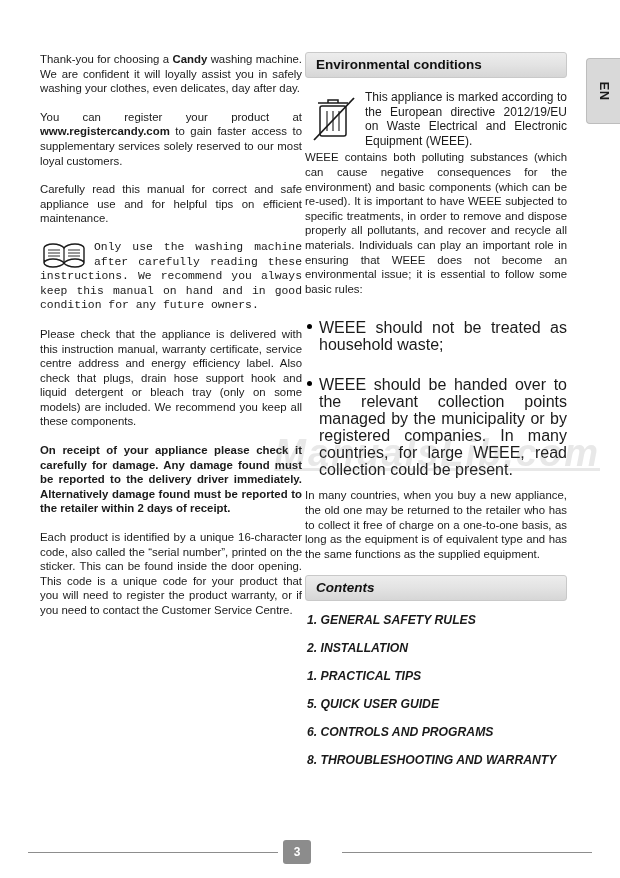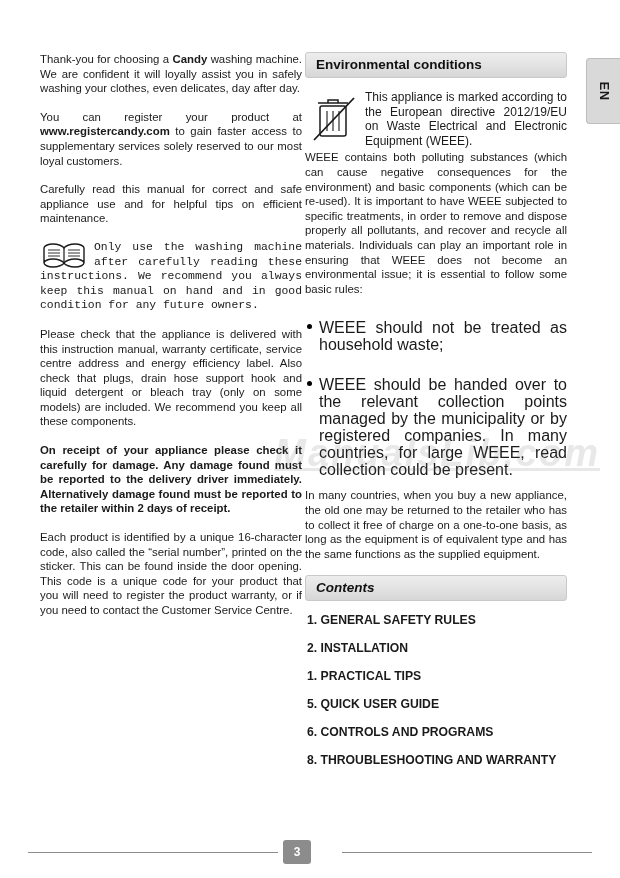--- a/index.html
+++ b/index.html
@@ -122,20 +122,21 @@
   }
 
   ol.contents {
     list-style: none;
     margin: 6px 0 0 0;
     padding: 0;
   }
   ol.contents li {
     font-size: 12.2px;
     font-weight: bold;
+    font-style: italic;
     line-height: 15px;
     margin-bottom: 13px;
     padding-left: 2px;
   }
 
   
   .book-icon {
     float: left;
     width: 44px; height: 26px;
     margin: 2px 8px 0 2px;

